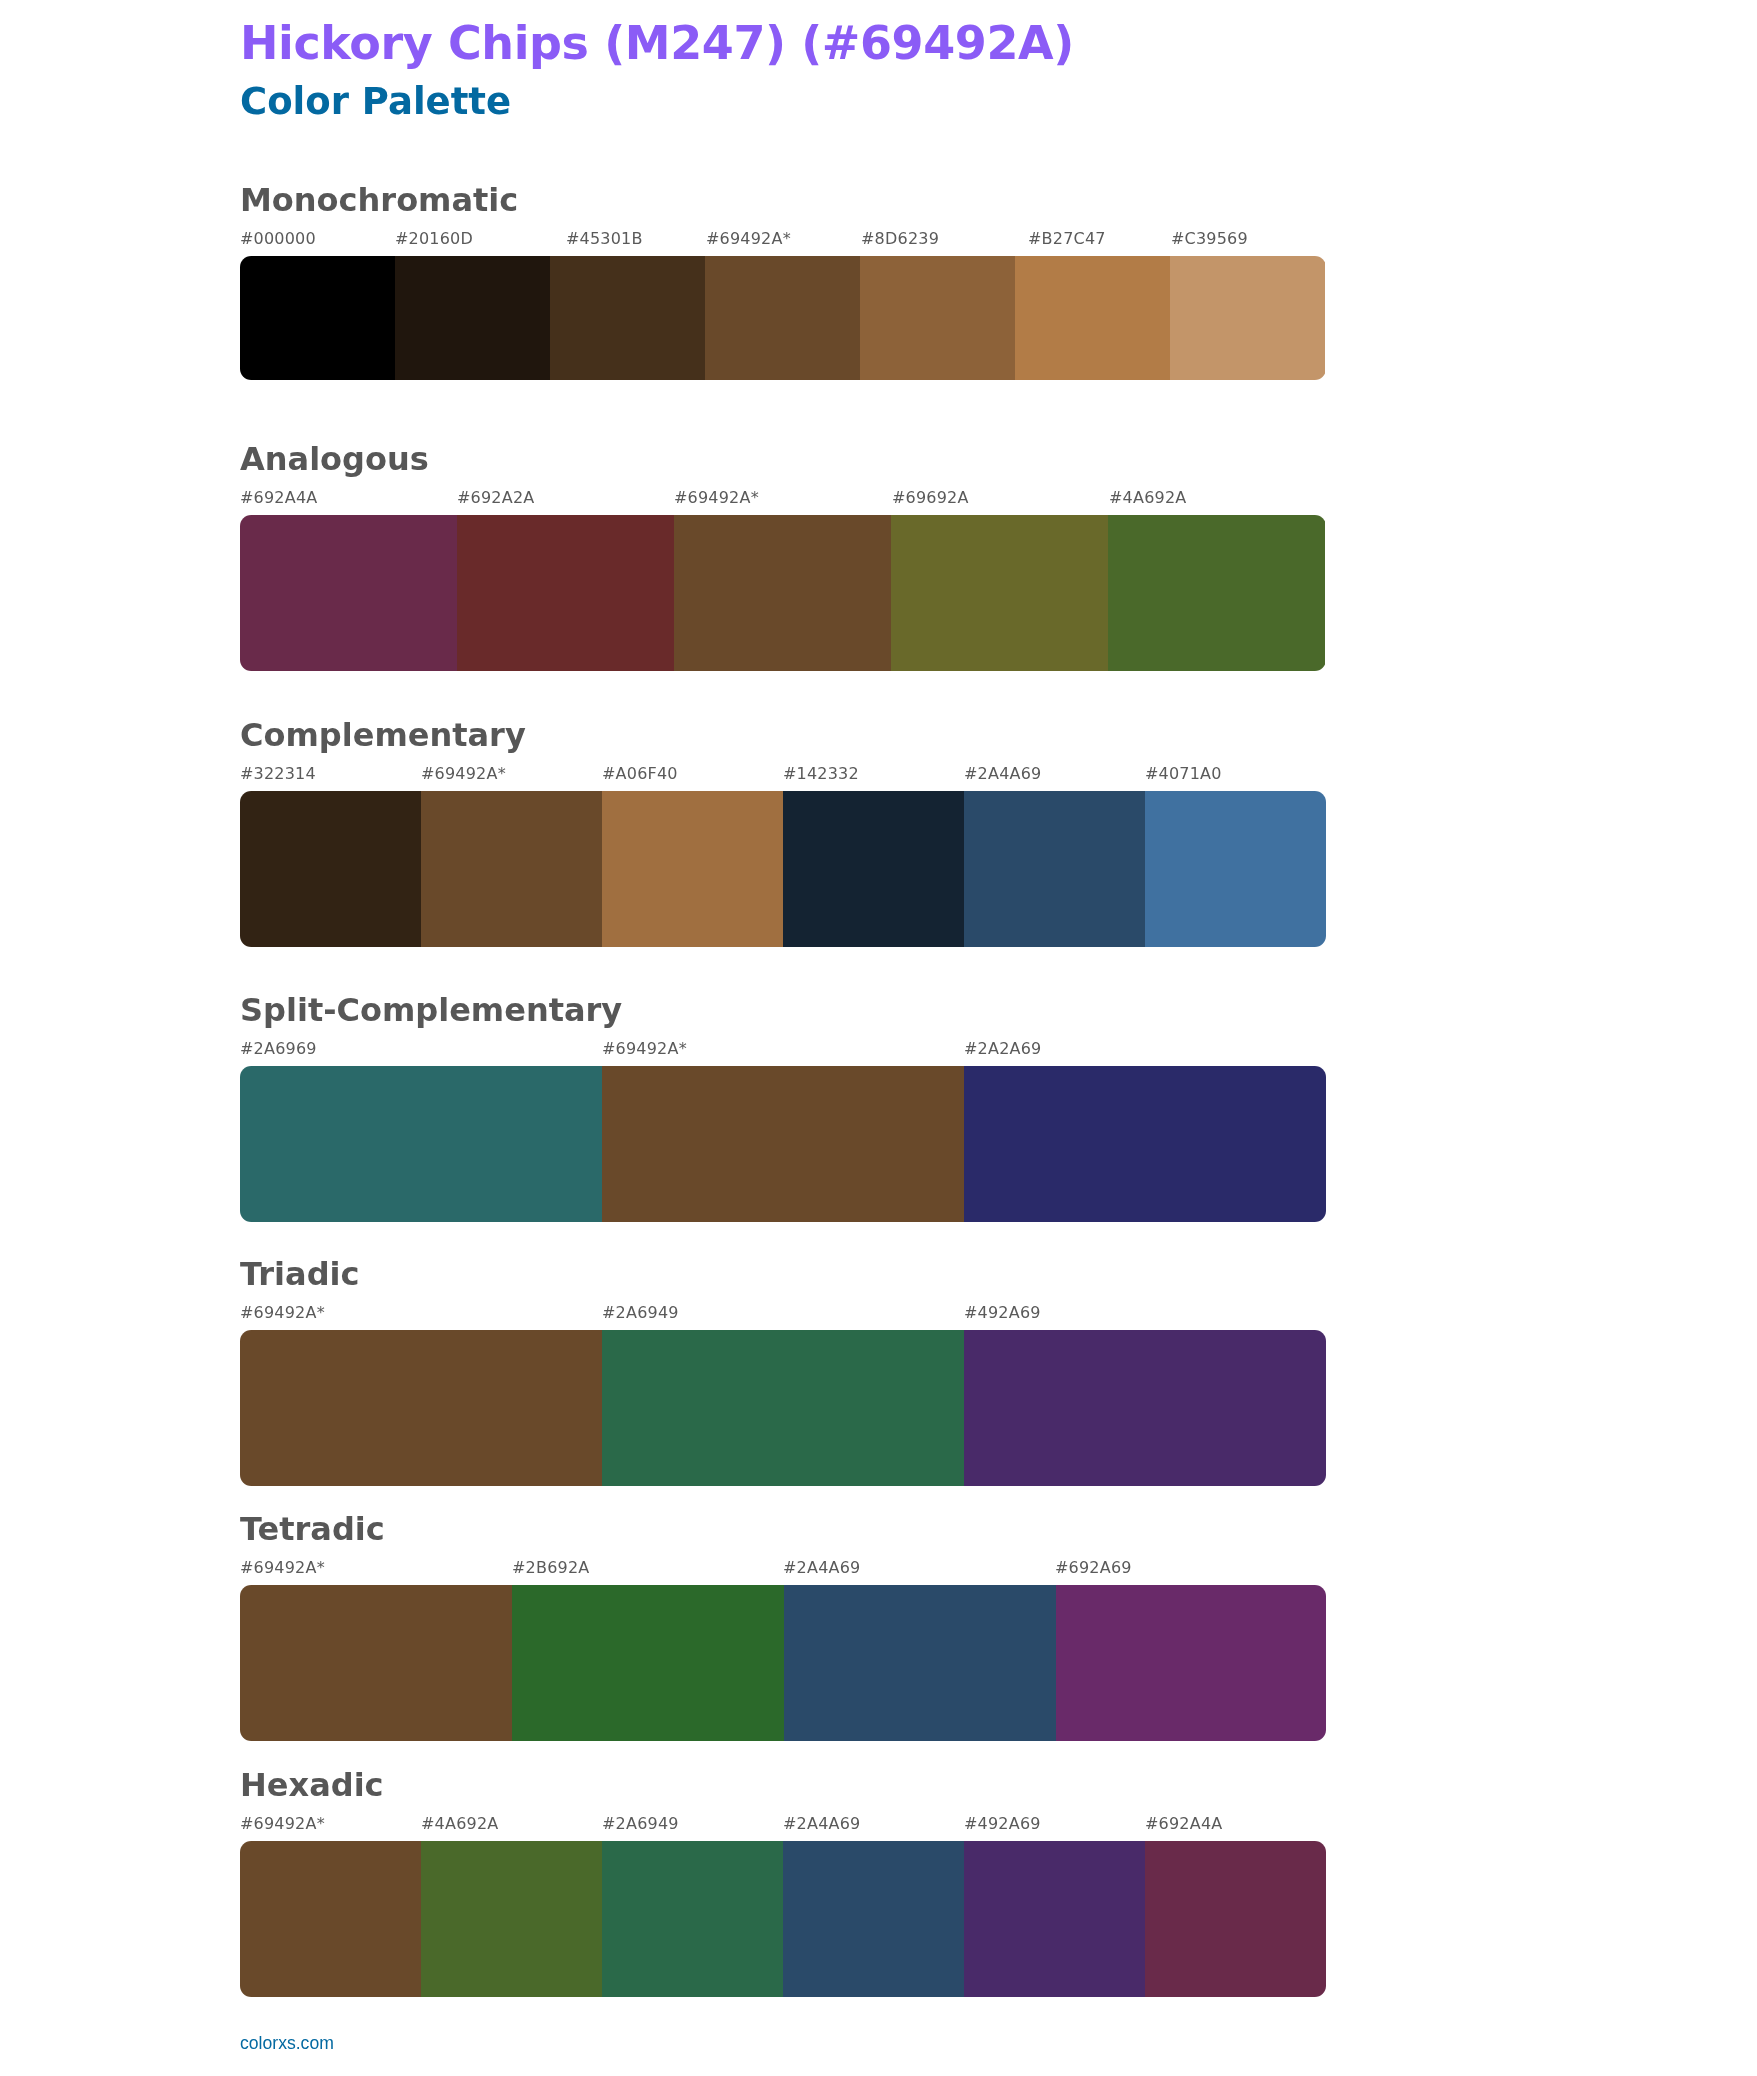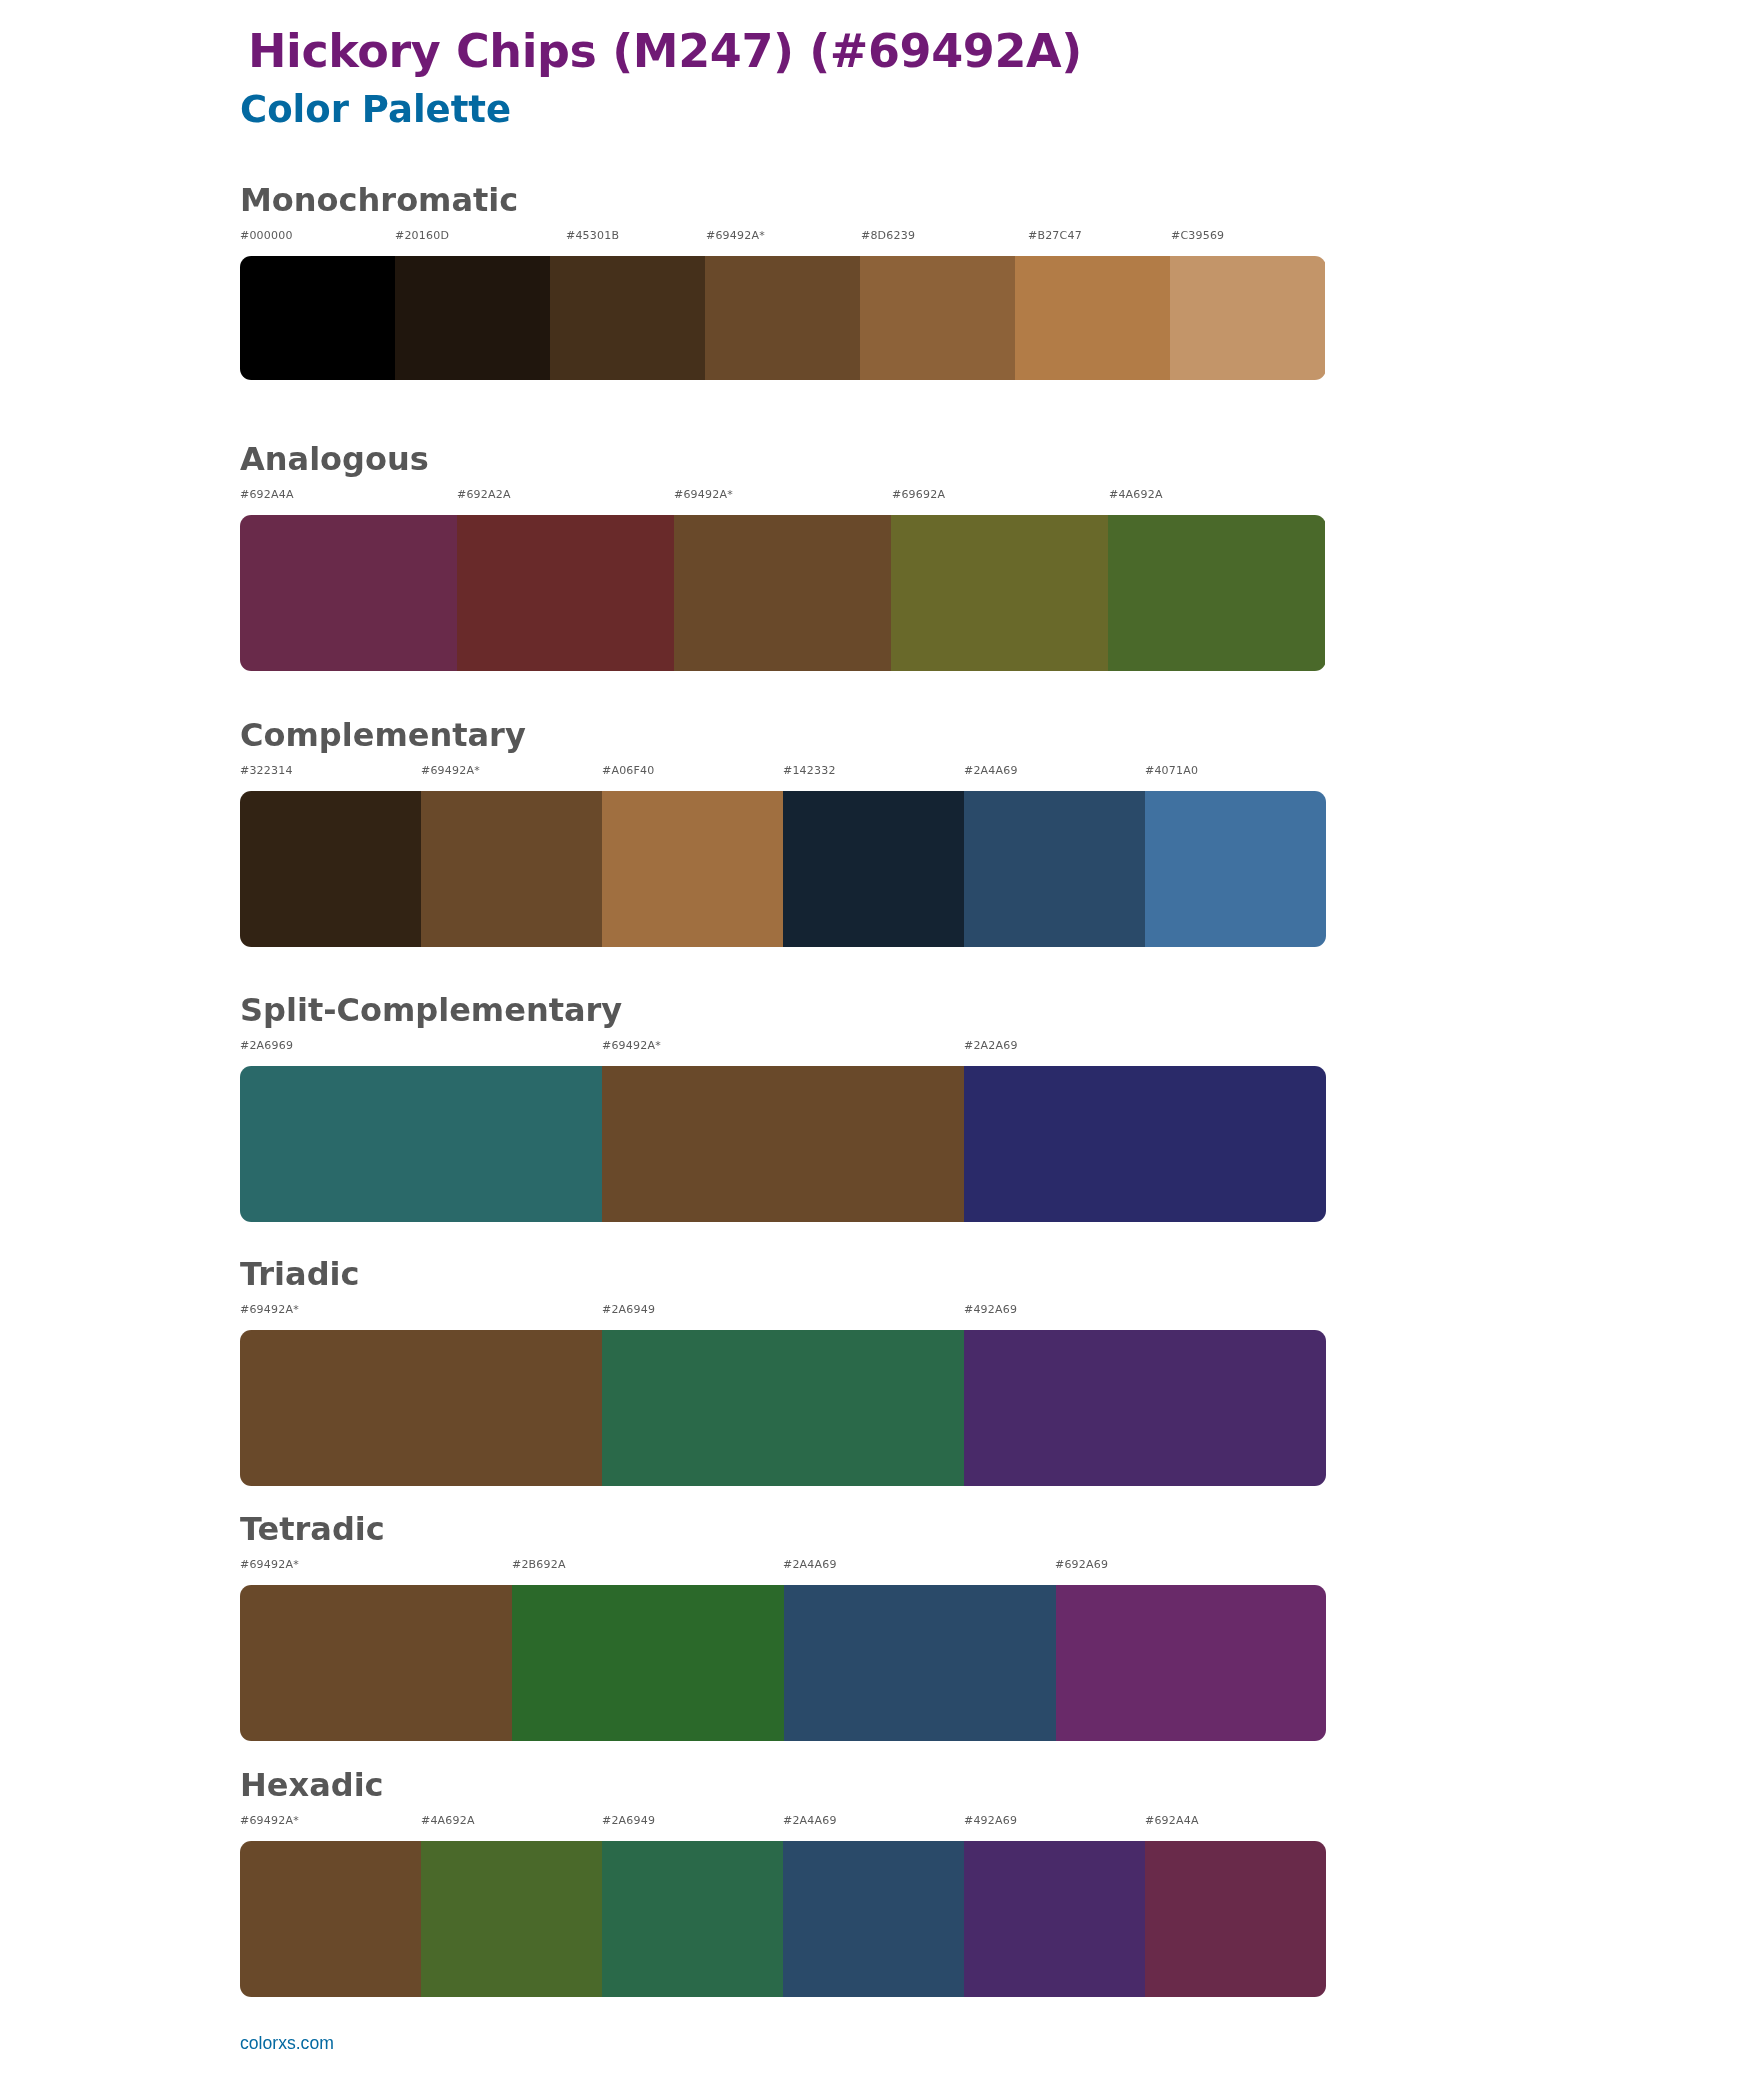--- a/index.html
+++ b/index.html
@@ -25,24 +25,24 @@
   
   .header {
     position: absolute;
     left: 240px;
     top: 17.6px;
     width: 1358px;
   }
   .page-title {
     font-size: 46px;
     font-weight: 700;
-    color: #701a75;
+    color: #8b5cf6;
     letter-spacing: -0.4px;
     line-height: 1.12;
-    margin: 8px;
+    margin: 0;
     white-space: nowrap;
   }
   .page-subtitle {
     font-size: 37px;
     font-weight: 700;
     color: #0369a1;
     line-height: 1.2;
     margin: 11.2px 0 0 0;
     white-space: nowrap;
   }
@@ -68,21 +68,21 @@
     white-space: nowrap;
   }
   .labels-row {
     position: relative;
     height: 27px;
     margin-top: 12.8px;
   }
   .swatch-label {
     position: absolute;
     top: 0;
-    font-size: 11px;
+    font-size: 16px;
     font-weight: 400;
     color: #5a5a5a;
     white-space: nowrap;
     letter-spacing: 0.2px;
   }
   .swatches-row {
     position: relative;
     display: flex;
     width: 1086px;
     border-radius: 11.2px;

